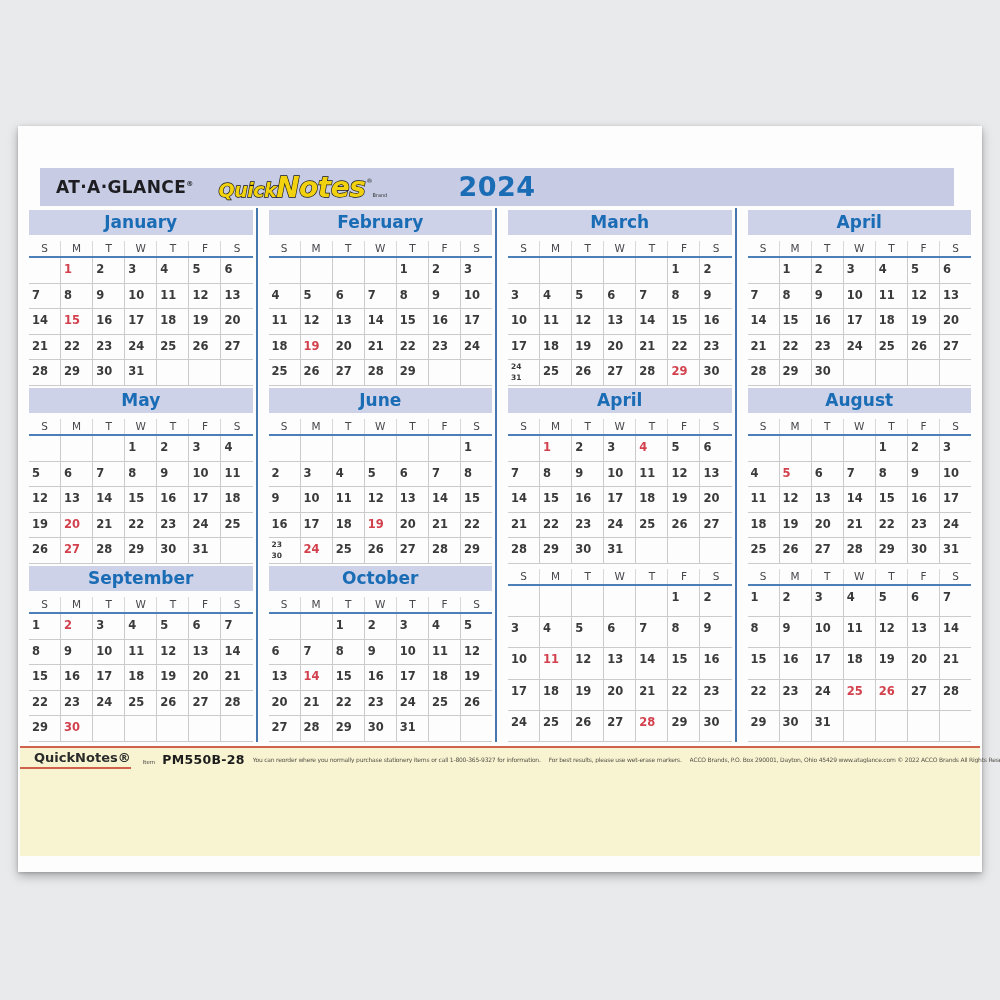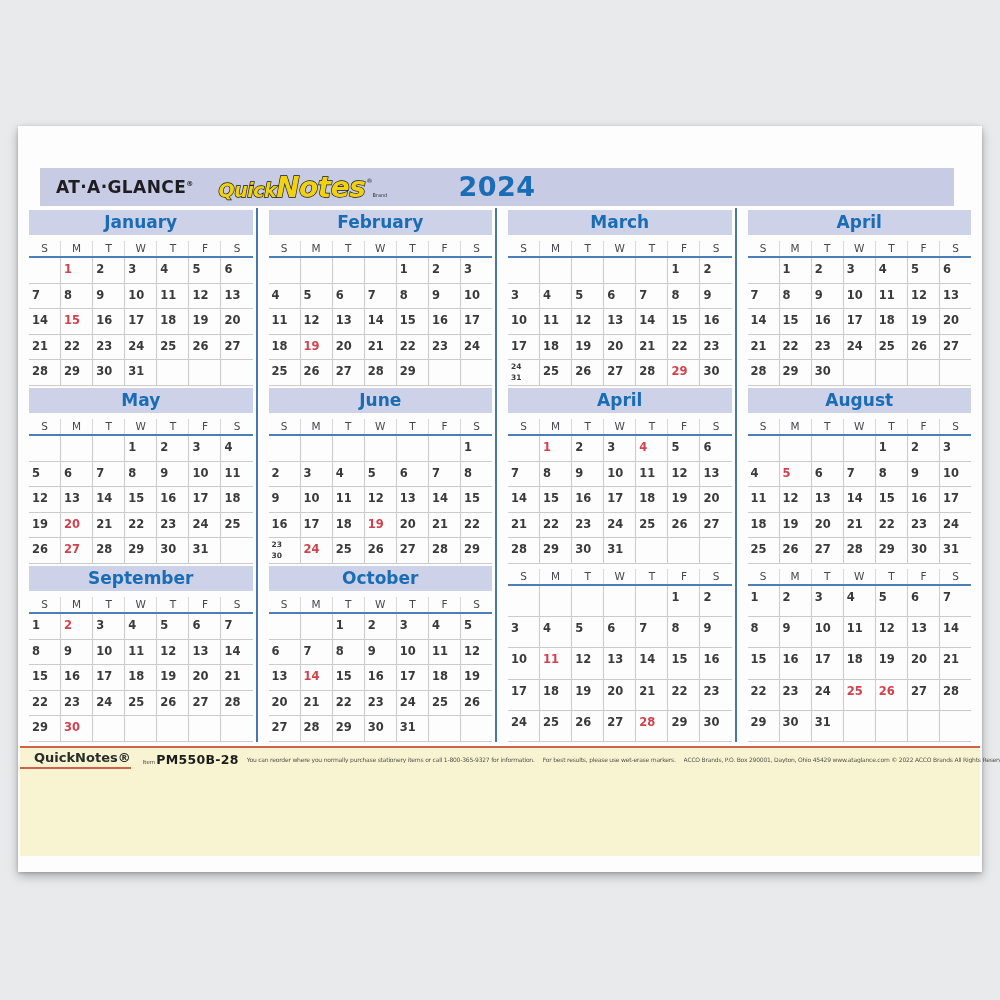--- a/index.html
+++ b/index.html
@@ -91,21 +91,21 @@
   }
   .qn-rules{
     flex:1;margin:6px 0 0;
     background:repeating-linear-gradient(to bottom,
       transparent 0px, transparent 8px, #eadcc6 8px, #eadcc6 9px);
   }
   .qn-footer{
     height:22px;display:flex;align-items:center;justify-content:space-between;
     padding:0 12px;gap:8px;white-space:nowrap;
   }
-  .item-group{display:flex;align-items:baseline;gap:1px;flex-shrink:0;}
+  .item-group{display:flex;align-items:baseline;gap:7px;flex-shrink:0;}
   .item-label{font-size:5.5px;color:#444;}
   .item-number{font-size:12.5px;font-weight:800;color:#1c1c1c;letter-spacing:0.3px;}
   .fineprint{
     font-size:6px;color:#55524a;letter-spacing:-0.2px;
     overflow:hidden;flex-shrink:1;min-width:0;
   }
   .fineprint.acco{flex-shrink:0;}
 </style>
 </head>
 <body>

